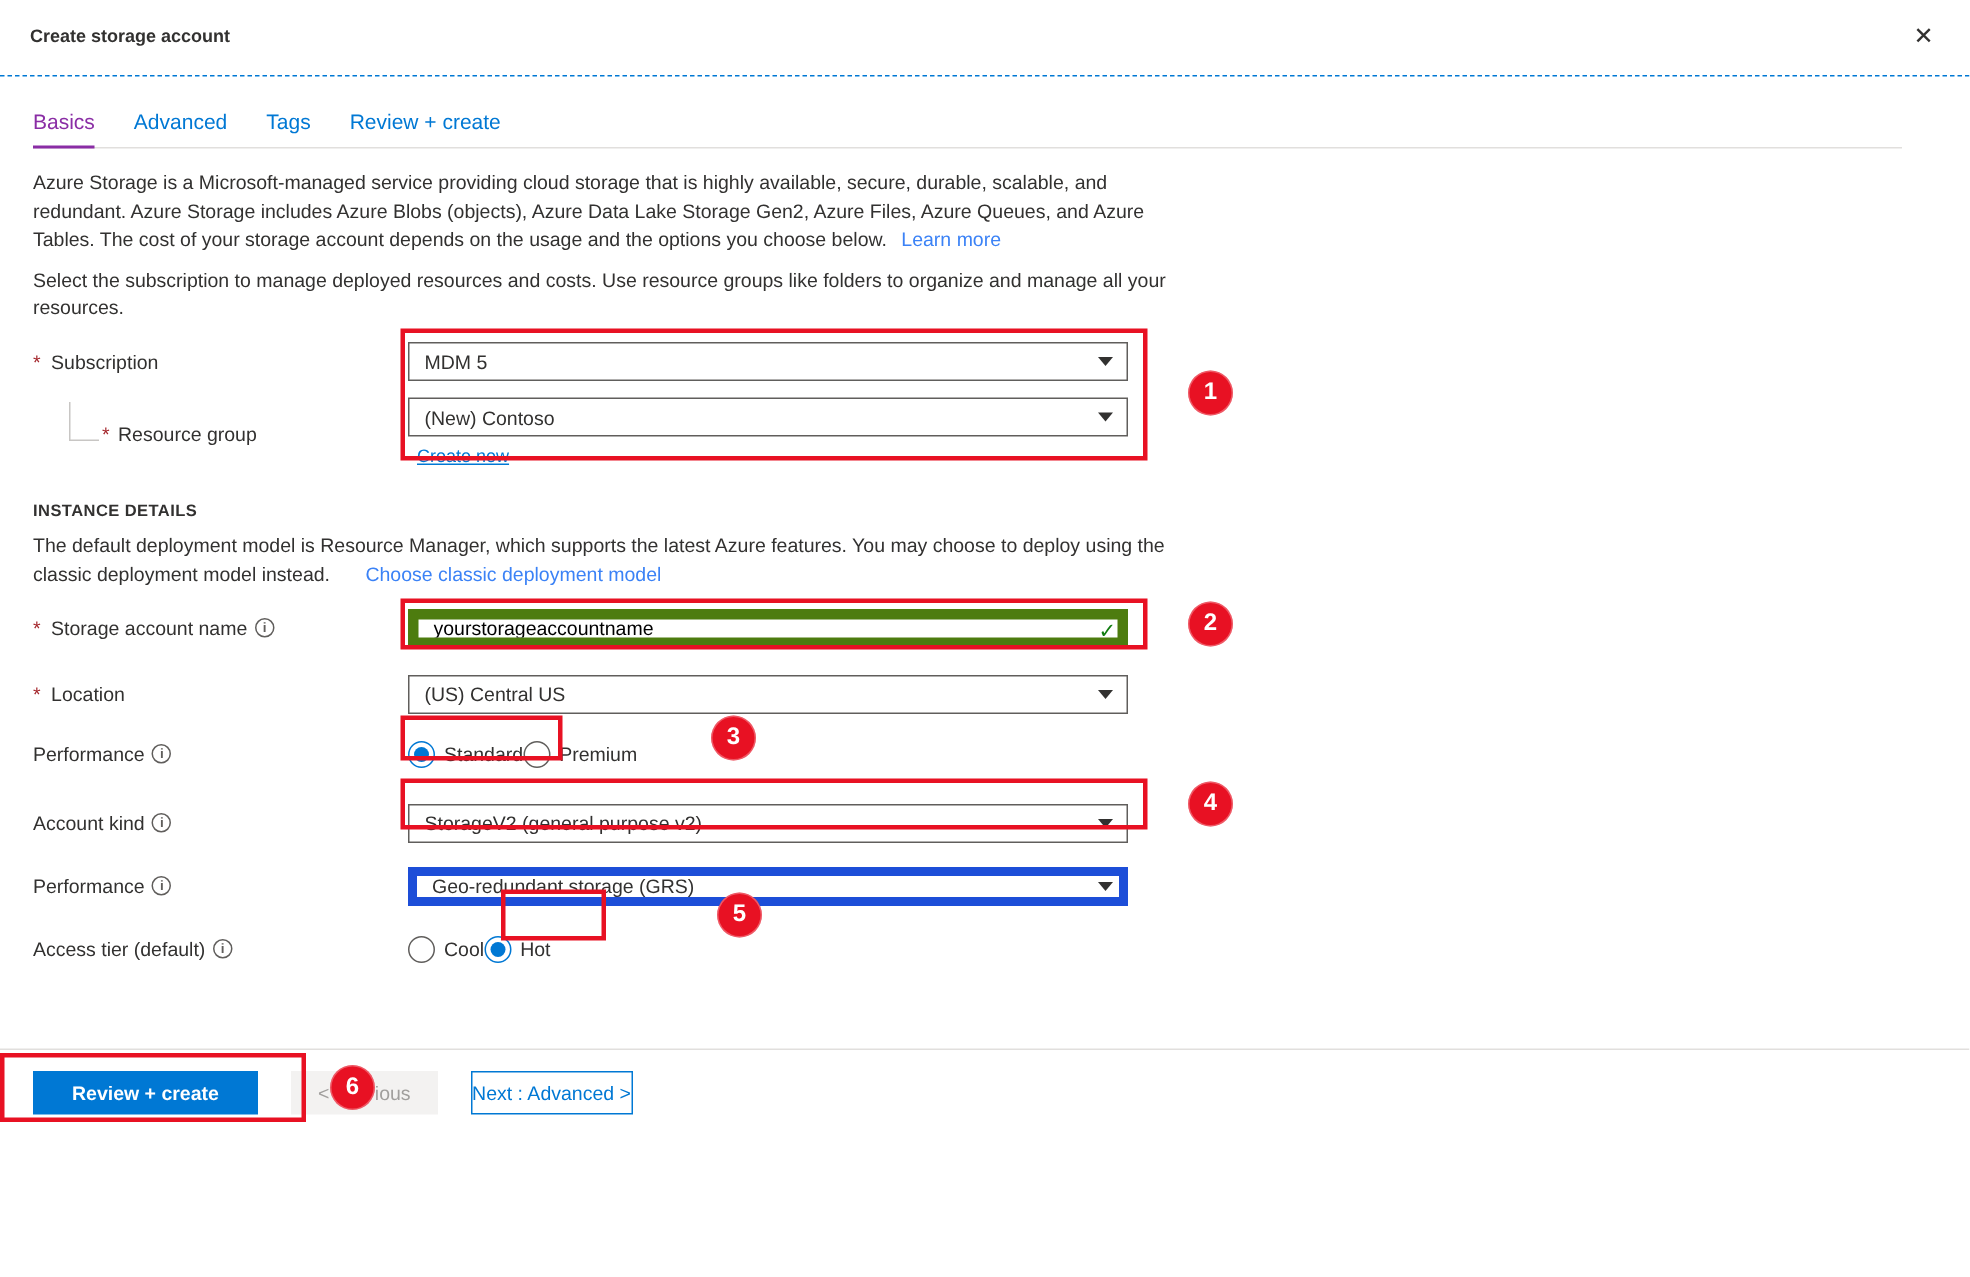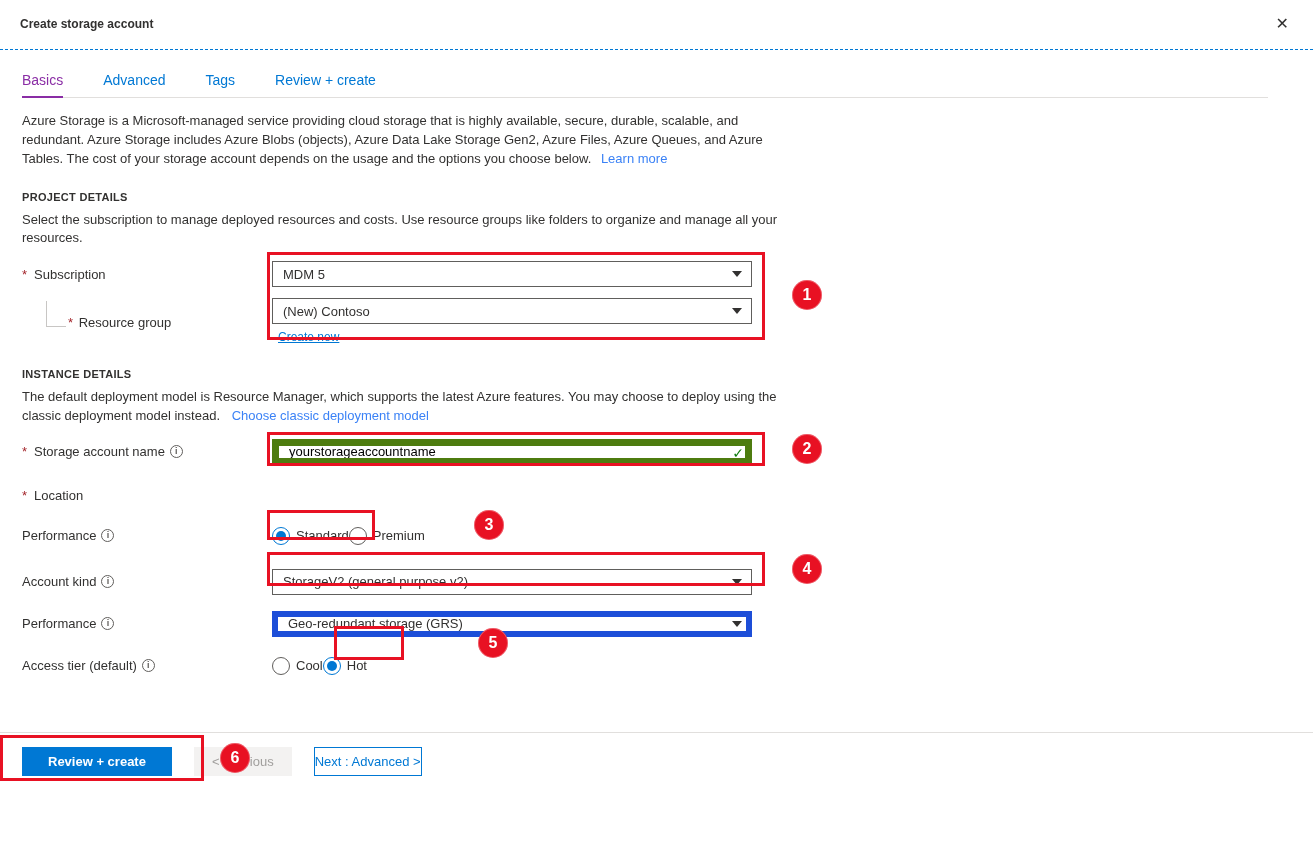--- a/index.html
+++ b/index.html
@@ -15,21 +15,21 @@
     justify-content: space-between;
     align-items: center;
     padding: 10px 20px 12px 20px;
     border-bottom: 1px dashed #0078d4;
   }
   .header h1 { font-size: 12px; font-weight: 600; }
   .close-x { font-size: 16px; color: #323130; cursor: pointer; padding: 4px; }
   .content { padding: 0 22px; width: 1290px; }
   .tabs {
     display: flex;
-    gap: 40px;
+    gap: 26px;
     margin-top: 16px;
     border-bottom: 1px solid #e1dfdd;
   }
   .tab { padding: 6px 0 8px 0; font-size: 14px; cursor: pointer; color: #0078d4; }
   .tab.active { color: #8a2da5; border-bottom: 2px solid #8a2da5; margin-bottom: -1px; font-weight: 400; }
   .intro { margin: 14px 0 8px 0; max-width: 760px; line-height: 1.45; }
   .learn-link { color: #3b82f6; text-decoration: none; margin-left: 6px; }
   .section-title { font-size: 11px; font-weight: 600; letter-spacing: .3px; margin: 22px 0 8px 0; }
   .section-desc { max-width: 760px; line-height: 1.45; margin-bottom: 10px; }
   .row { display: flex; align-items: center; min-height: 32px; margin: 4px 0; position: relative; }
@@ -113,21 +113,20 @@
     <div class="tab">Advanced</div>
     <div class="tab">Tags</div>
     <div class="tab">Review + create</div>
   </div>
 
   <p class="intro">
     <span>Azure Storage is a Microsoft-managed service providing cloud storage that is highly available, secure, durable, scalable, and redundant. Azure Storage includes Azure Blobs (objects), Azure Data Lake Storage Gen2, Azure Files, Azure Queues, and Azure Tables. The cost of your storage account depends on the usage and the options you choose below.</span>
     <a href="#" class="learn-link">Learn more</a>
   </p>
 
-  <div class="section-title">PROJECT DETAILS</div>
   <p class="section-desc">Select the subscription to manage deployed resources and costs. Use resource groups like folders to organize and manage all your resources.</p>
 
   <div class="form-block">
     <div class="row">
       <div class="label-col">
         <span class="req">*</span>
         <span>Subscription</span>
       </div>
       <div class="control-col select-wrap">
         <div class="select">
@@ -152,21 +151,21 @@
       </div>
     </div>
 
     <div class="hl" style="left:245px; top:-6px; width:498px; height:88px;"></div>
     <div class="badge" style="left:770px; top:22px;">1</div>
   </div>
 
   <div class="section-title">INSTANCE DETAILS</div>
   <p class="section-desc">
     <span>The default deployment model is Resource Manager, which supports the latest Azure features. You may choose to deploy using the classic deployment model instead.</span>
-    <a href="#" class="learn-link" style="margin-left:8px;">Choose classic deployment model</a>
+    <a href="#" class="learn-link" style="margin-left:20px;">Choose classic deployment model</a>
   </p>
 
   <div class="form-block">
 
     <div class="row">
       <div class="label-col">
         <span class="req">*</span>
         <span>Storage account name</span>
         <span class="info-icon">i</span>
       </div>
@@ -175,20 +174,25 @@
         <span class="valid-check">✓</span>
       </div>
     </div>
     <div class="hl" style="left:245px; top:-4px; width:498px; height:34px;"></div>
     <div class="badge" style="left:770px; top:-2px;">2</div>
 
     <div class="row" style="margin-top:12px;">
       <div class="label-col">
         <span class="req">*</span>
         <span>Location</span>
+      </div>
+      <div class="control-col select-wrap">
+        <div class="select">
+          <span>(US) Central US</span>
+        </div>
       </div>
     </div>
 
     <div class="row" style="margin-top:8px;">
       <div class="label-col">
         <span>Performance</span>
         <span class="info-icon">i</span>
       </div>
       <div class="control-col radio-set" style="width:auto;">
         <span class="radio-opt">

